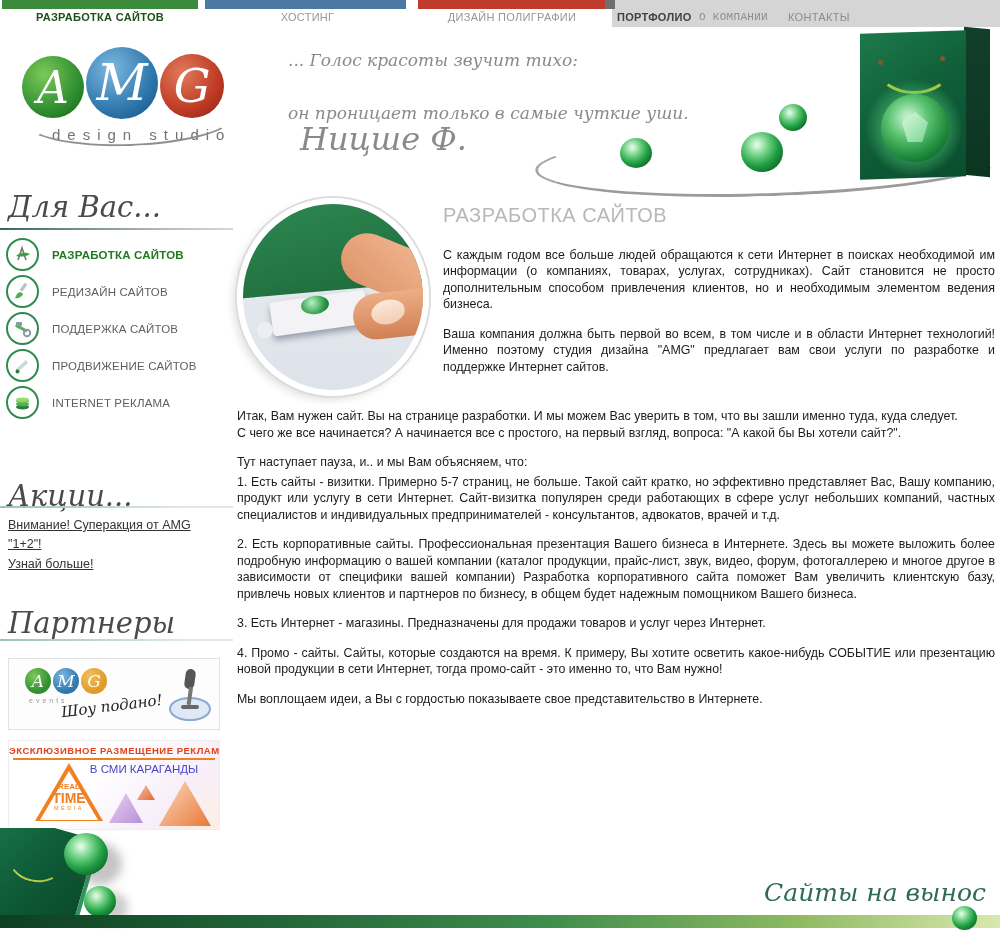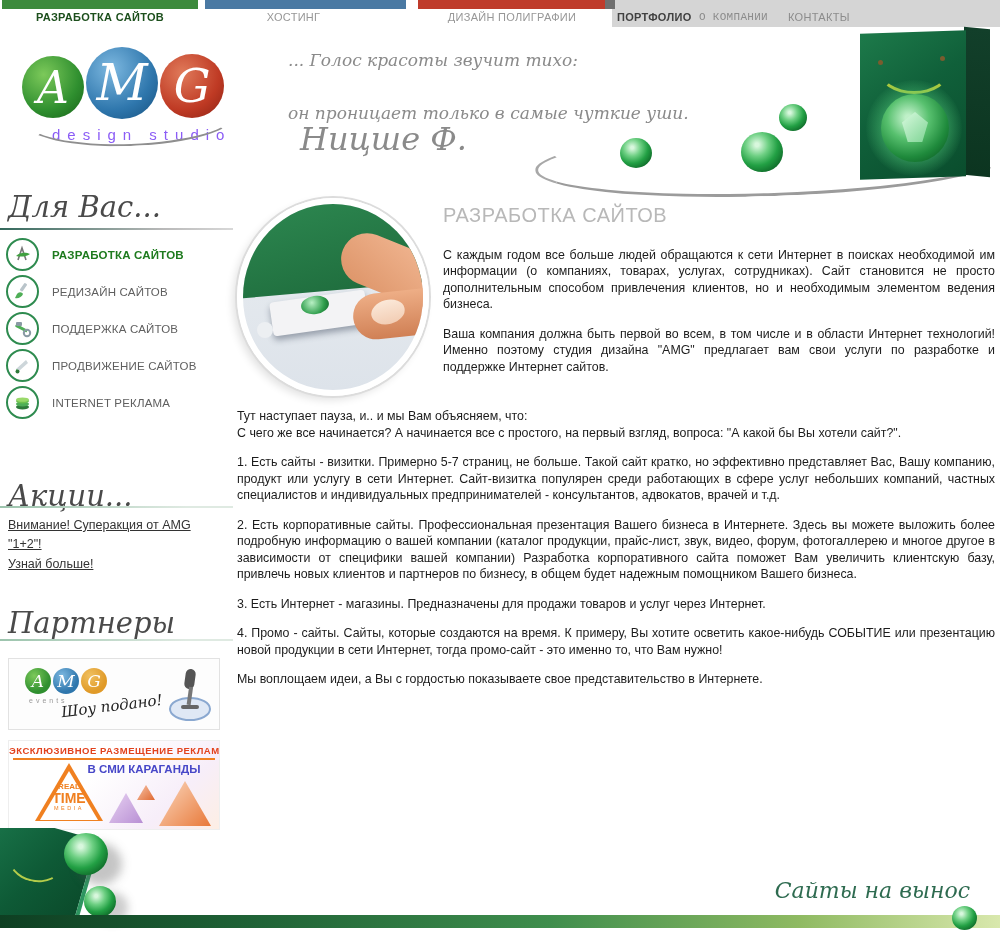--- a/index.html
+++ b/index.html
@@ -10,39 +10,39 @@
   #nav{position:absolute;left:0;top:0;width:1000px;height:27px;}
   .navbar{position:absolute;top:0;height:9px;}
   #bar-green{left:2px;width:196px;background:#3c8a3c;}
   #bar-blue{left:205px;width:201px;background:#4a79a3;}
   #bar-red{left:418px;width:188px;background:#bf3b2b;}
   #nav-gray{left:612px;width:388px;height:27px;background:#d5d5d5;top:0;}
   #nav-darksq{left:605px;width:10px;height:9px;background:#6f6f6f;top:0;}
   .navtab{position:absolute;top:11px;font-size:11px;color:#979797;letter-spacing:.3px;cursor:pointer;white-space:nowrap;}
   .navtab.center{text-align:center;}
   #t0{left:0;width:200px;font-weight:bold;color:#1c4f1c;}
-  #t1{left:193px;width:201px;}
+  #t1{left:207px;width:201px;}
   #t2{left:418px;width:188px;}
   #t3{left:617px;font-weight:bold;color:#414141;}
   #t4{left:699px;color:#8c8c8c;font-family:Liberation Mono, monospace;}
   #t5{left:788px;color:#8c8c8c;}
 
   
   #logo{position:absolute;left:22px;top:42px;width:215px;height:105px;cursor:pointer;}
   .lcirc{position:absolute;border-radius:50%;display:flex;align-items:center;justify-content:center;
          color:#fff;font-family:"DejaVu Serif",serif;font-style:italic;}
   #lc-a{left:0;top:14px;width:62px;height:62px;font-size:44px;
         background:radial-gradient(circle at 35% 30%,#7cc95a,#2f8f2f 60%,#166016);}
   #lc-m{left:64px;top:5px;width:72px;height:72px;font-size:50px;z-index:2;
         background:radial-gradient(circle at 35% 30%,#7db8e0,#2f77ad 60%,#154f7d);}
   #lc-g{left:138px;top:12px;width:64px;height:64px;font-size:46px;
         background:radial-gradient(circle at 35% 30%,#e07a5a,#bf3a24 60%,#8a2113);}
   #logo-ellipse{position:absolute;left:2px;top:48px;width:208px;height:52px;border-radius:50%;
         border:2px solid transparent;border-bottom-color:#8f8f8f;transform:rotate(-2deg);z-index:1;}
-  #logo-sub{position:absolute;left:30px;top:84px;font-size:15px;letter-spacing:7px;color:#8b5cf6;}
+  #logo-sub{position:absolute;left:30px;top:84px;font-size:15px;letter-spacing:7px;color:#737373;}
 
   
   #quote{position:absolute;left:288px;top:50px;width:420px;color:#8a8a8a;
          font-family:"DejaVu Serif",serif;font-style:italic;}
   .qline{position:absolute;white-space:nowrap;font-size:17px;}
   #q1{top:0;left:0;}
   #q2{top:53px;left:0;}
   #q-author{top:70px;left:12px;font-size:32px;}
 
   
@@ -102,21 +102,21 @@
              font-size:15px;color:#222;transform:rotate(-7deg);white-space:nowrap;}
   #b1-mic{position:absolute;left:158px;top:6px;}
 
   
   #banner2{position:absolute;left:8px;top:552px;width:210px;height:88px;cursor:pointer;overflow:hidden;
            background:linear-gradient(135deg,#ffffff 40%,#f7eef9 75%,#fdeee4);border:1px solid #eee;}
   #b2-line1{position:absolute;left:0;top:4px;width:210px;text-align:center;font-size:9.5px;font-weight:bold;
             color:#e2421d;letter-spacing:.5px;white-space:nowrap;}
   #b2-underline{position:absolute;left:4px;top:17px;width:202px;height:2px;background:#f08020;}
   #b2-line2{position:absolute;left:60px;top:22px;width:150px;text-align:center;font-size:11.5px;
-            font-weight:bold;color:#4747c8;white-space:nowrap;}
+            font-weight:normal;color:#4747c8;white-space:nowrap;}
   .tri{position:absolute;width:0;height:0;}
   #b2-tri-out{left:26px;top:22px;border-left:34px solid transparent;border-right:34px solid transparent;
               border-bottom:58px solid #f08020;}
   #b2-tri-in{left:31px;top:30px;border-left:29px solid transparent;border-right:29px solid transparent;
              border-bottom:49px solid #fff;}
   #b2-logo-text{position:absolute;left:26px;top:42px;width:68px;text-align:center;color:#f08020;line-height:1.05;}
   #b2-real{font-size:8px;font-weight:bold;}
   #b2-time{font-size:14px;font-weight:bold;}
   #b2-media{font-size:5.5px;letter-spacing:2.5px;}
   .pyr{position:absolute;}
@@ -155,22 +155,22 @@
   #footer-bar{position:absolute;left:0;top:915px;width:1000px;height:13px;
       background:linear-gradient(90deg,#0e3f22 0%,#1f6236 25%,#3f8e4d 55%,#8fba62 80%,#d9e8ad 100%);}
   #footbag-wrap{position:absolute;left:0;top:828px;width:200px;height:88px;overflow:hidden;}
   #footbag{position:absolute;left:-36px;top:-6px;width:120px;height:110px;
       background:linear-gradient(120deg,#1c7a4e 0%,#0e5a36 55%,#0a4728 100%);transform:rotate(16deg);
       border-right:4px solid #2e9560;}
   #footbag-handle{position:absolute;left:8px;top:838px;width:52px;height:40px;border-radius:50%;
       border:2.5px solid transparent;border-bottom-color:#b4cc4a;transform:rotate(12deg);}
   #gem-b1{left:64px;top:833px;width:44px;height:42px;box-shadow:14px 10px 10px rgba(90,90,90,.35);}
   #gem-b2{left:84px;top:886px;width:32px;height:31px;box-shadow:12px 6px 8px rgba(90,90,90,.3);}
-  #foot-slogan{position:absolute;right:30px;top:878px;font-family:"DejaVu Serif",serif;font-style:italic;
-      font-size:22px;color:#2e6b50;white-space:nowrap;}
+  #foot-slogan{position:absolute;right:14px;top:878px;font-family:"DejaVu Serif",serif;font-style:italic;
+      font-size:25px;color:#2e6b50;white-space:nowrap;}
   #gem-b3{left:952px;top:906px;width:25px;height:24px;z-index:3;}
 </style>
 </head>
 <body>
 
 <div id="nav">
   <div id="bar-green" class="navbar"></div>
   <div id="bar-blue" class="navbar"></div>
   <div id="bar-red" class="navbar"></div>
   <div id="nav-gray" class="navbar"></div>
@@ -330,22 +330,23 @@
     <div class="puzzle"></div>
     <div class="knob"></div>
     <div class="finger2"></div>
     <div class="nail"></div>
     <div class="pgem"></div>
   </div>
   <h1>РАЗРАБОТКА САЙТОВ</h1>
   <p>С каждым годом все больше людей обращаются к сети Интернет в поисках необходимой им информации (о компаниях, товарах, услугах, сотрудниках). Сайт становится не просто дополнительным способом привлечения клиентов, но и необходимым элементом ведения бизнеса.</p>
   <p>Ваша компания должна быть первой во всем, в том числе и в области Интернет технологий! Именно поэтому студия дизайна "AMG" предлагает вам свои услуги по разработке и поддержке Интернет сайтов.</p>
   <div style="clear:both;"></div>
+  <div class="line">Итак, Вам нужен сайт. Вы на странице разработки. И мы можем Вас уверить в том, что вы зашли именно туда, куда следует.</div>
+  <div class="line gap-after">С чего же все начинается? А начинается все с простого, на первый взгляд, вопроса: "А какой бы Вы хотели сайт?".</div>
   <div class="line">Тут наступает пауза, и.. и мы Вам объясняем, что:</div>
-  <div class="line gap-after">С чего же все начинается? А начинается все с простого, на первый взгляд, вопроса: "А какой бы Вы хотели сайт?".</div>
   <p>1. Есть сайты - визитки. Примерно 5-7 страниц, не больше. Такой сайт кратко, но эффективно представляет Вас, Вашу компанию, продукт или услугу в сети Интернет. Сайт-визитка популярен среди работающих в сфере услуг небольших компаний, частных специалистов и индивидуальных предпринимателей - консультантов, адвокатов, врачей и т.д.</p>
   <p>2. Есть корпоративные сайты. Профессиональная презентация Вашего бизнеса в Интернете. Здесь вы можете выложить более подробную информацию о вашей компании (каталог продукции, прайс-лист, звук, видео, форум, фотогаллерею и многое другое в зависимости от специфики вашей компании) Разработка корпоративного сайта поможет Вам увеличить клиентскую базу, привлечь новых клиентов и партнеров по бизнесу, в общем будет надежным помощником Вашего бизнеса.</p>
   <p>3. Есть Интернет - магазины. Предназначены для продажи товаров и услуг через Интернет.</p>
   <p>4. Промо - сайты. Сайты, которые создаются на время. К примеру, Вы хотите осветить какое-нибудь СОБЫТИЕ или презентацию новой продукции в сети Интернет, тогда промо-сайт - это именно то, что Вам нужно!</p>
   <p class="last">Мы воплощаем идеи, а Вы с гордостью показываете свое представительство в Интернете.</p>
 </div>
 
 <div id="footbag-wrap">
   <div id="footbag"></div>
 </div>

